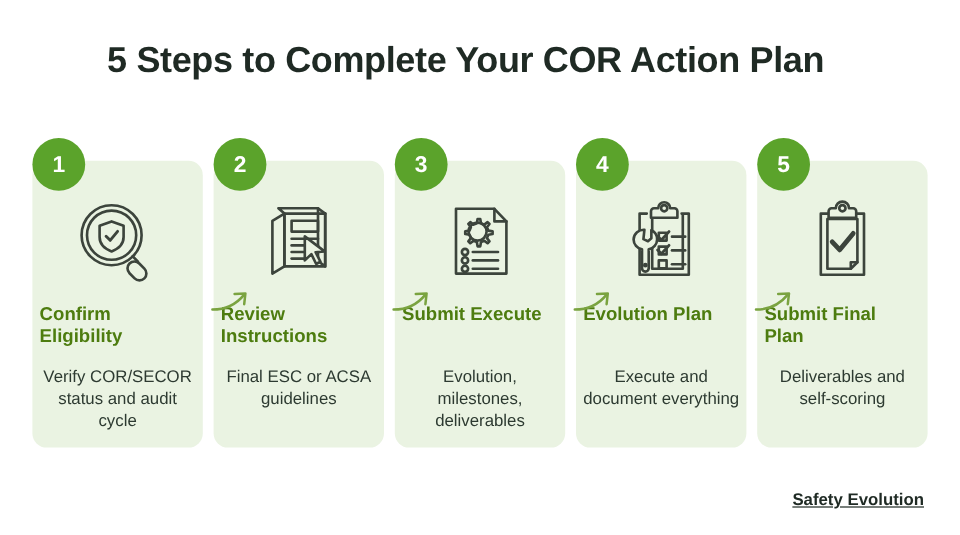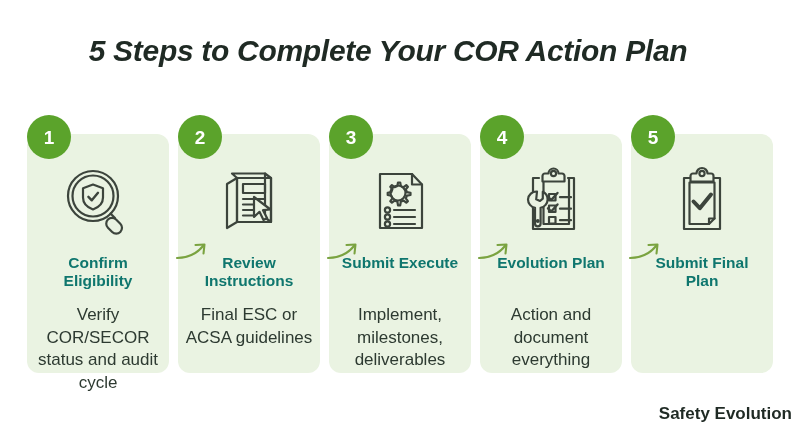--- a/index.html
+++ b/index.html
@@ -19,21 +19,20 @@
     position: absolute;
     top: 34px;
     left: 0;
     width: 776px;
     text-align: center;
     font-size: 30px;
     font-weight: bold;
     color: #1f2a24;
     letter-spacing: -0.3px;
     line-height: 1.1;
-    font-style: italic;
   }
 
   #steps-row {
     position: absolute;
     top: 134px;
     left: 27px;
     width: 746px;
     height: 239px;
   }
 
@@ -82,56 +81,57 @@
   }
   .icon-wrap svg {
     display: block;
   }
 
   .card-title {
     position: absolute;
     top: 120px;
     left: 6px;
     width: 130px;
-    text-align: center;
+    text-align: left;
     font-size: 15.5px;
     font-weight: bold;
-    color: #0f766e;
+    color: #4d7c0f;
     line-height: 1.18;
   }
 
   .card-desc {
     position: absolute;
     top: 170px;
     left: 5px;
     width: 132px;
     text-align: center;
-    font-size: 17px;
+    font-size: 14px;
     color: #2d3a31;
     line-height: 1.33;
   }
 
   .arrow {
     position: absolute;
     top: 103px;
     width: 36px;
     height: 26px;
   }
   .arrow.a0 { left: 148px; }
   .arrow.a1 { left: 299px; }
   .arrow.a2 { left: 450px; }
   .arrow.a3 { left: 601px; }
 
   #footer-brand {
     position: absolute;
-    right: 8px;
+    right: 30px;
     bottom: 22px;
-    font-size: 17px;
+    font-size: 14px;
     font-weight: bold;
     color: #1f2a24;
+    text-decoration: underline;
   }
 </style>
 </head>
 <body>
 
 <div id="page-title">5 Steps to Complete Your COR Action Plan</div>
 
 <div id="steps-row">
 
   <div class="step-card c0">
@@ -180,21 +180,21 @@
         <path d="M34 17.5 L36.2 17.5 L36.8 21 L39.6 22.2 L42.3 20.1 L43.9 21.7 L41.8 24.4 L43 27.2 L46.5 27.8 L46.5 30 L43 30.6 L41.8 33.4 L43.9 36.1 L42.3 37.7 L39.6 35.6 L36.8 36.8 L36.2 40.3 L34 40.3 L33.4 36.8 L30.6 35.6 L27.9 37.7 L26.3 36.1 L28.4 33.4 L27.2 30.6 L23.7 30 L23.7 27.8 L27.2 27.2 L28.4 24.4 L26.3 21.7 L27.9 20.1 L30.6 22.2 L33.4 21 Z"></path>
         <circle cx="23.5" cy="45" r="2.6"></circle>
         <circle cx="23.5" cy="52" r="2.6"></circle>
         <circle cx="23.5" cy="59" r="2.6"></circle>
         <line x1="30" y1="45" x2="51" y2="45"></line>
         <line x1="30" y1="52" x2="51" y2="52"></line>
         <line x1="30" y1="59" x2="51" y2="59"></line>
       </svg>
     </div>
     <div class="card-title">Submit Execute</div>
-    <div class="card-desc">Implement, milestones, deliverables</div>
+    <div class="card-desc">Evolution, milestones, deliverables</div>
   </div>
 
   <div class="step-card c3">
     <div class="badge">4</div>
     <div class="icon-wrap">
       <svg width="72" height="72" viewBox="0 0 72 72" fill="none" stroke="#3c443c" stroke-width="2.2" stroke-linecap="round" stroke-linejoin="round">
         <path d="M24 13 L18 13 L18 64 L59 64 L59 13 L53 13"></path>
         <path d="M28.5 14 L28.5 59 L54 59 L54 14"></path>
         <path d="M30 8.5 L33.5 8.5 A5 5 0 0 1 43.5 8.5 L47 8.5 A2.5 2.5 0 0 1 49.5 11 L49.5 16.5 L27.5 16.5 L27.5 11 A2.5 2.5 0 0 1 30 8.5 Z" fill="#eaf3e2"></path>
         <circle cx="38.5" cy="8.5" r="2.6"></circle>
@@ -204,36 +204,37 @@
         <path d="M33 31.8 L36.2 35 L42.5 28" stroke-width="2.4"></path>
         <line x1="45" y1="32.2" x2="56" y2="32.2"></line>
         <rect x="34" y="40.5" width="6.5" height="6.5"></rect>
         <path d="M33 43.3 L36.2 46.5 L42.5 39.5" stroke-width="2.4"></path>
         <line x1="45" y1="43.7" x2="56" y2="43.7"></line>
         <rect x="34" y="52" width="6.5" height="6.5"></rect>
         <line x1="45" y1="55.2" x2="56" y2="55.2"></line>
       </svg>
     </div>
     <div class="card-title">Evolution Plan</div>
-    <div class="card-desc">Action and document everything</div>
+    <div class="card-desc">Execute and document everything</div>
   </div>
 
   <div class="step-card c4">
     <div class="badge">5</div>
     <div class="icon-wrap">
       <svg width="72" height="72" viewBox="0 0 72 72" fill="none" stroke="#3c443c" stroke-width="2.2" stroke-linecap="round" stroke-linejoin="round">
         <path d="M25.5 13 L18 13 L18 64 L54 64 L54 13 L46.5 13"></path>
         <path d="M23.5 17.5 L23.5 59 L43 59 L48.5 53.5 L48.5 17.5 Z"></path>
         <path d="M43 59 L43 53.5 L48.5 53.5"></path>
         <path d="M27 8.5 L30.5 8.5 A5 5 0 0 1 41.5 8.5 L45 8.5 A2.5 2.5 0 0 1 47.5 11 L47.5 16.5 L24.5 16.5 L24.5 11 A2.5 2.5 0 0 1 27 8.5 Z" fill="#eaf3e2"></path>
         <circle cx="36" cy="8.5" r="2.6"></circle>
         <path d="M27.5 36.5 L33.8 43.2 L45 29.5" stroke-width="4"></path>
       </svg>
     </div>
     <div class="card-title">Submit Final Plan</div>
+    <div class="card-desc">Deliverables and self-scoring</div>
   </div>
 
   <div class="arrow a0">
     <svg width="36" height="26" viewBox="0 0 36 26" fill="none" stroke="#7aa340" stroke-width="2.1" stroke-linecap="round" stroke-linejoin="round">
       <path d="M2 21 C9 21 20 19 28.5 8.5"></path>
       <path d="M20.5 8 L29.5 7.5 L28.5 16.5"></path>
     </svg>
   </div>
   <div class="arrow a1">
     <svg width="36" height="26" viewBox="0 0 36 26" fill="none" stroke="#7aa340" stroke-width="2.1" stroke-linecap="round" stroke-linejoin="round">

